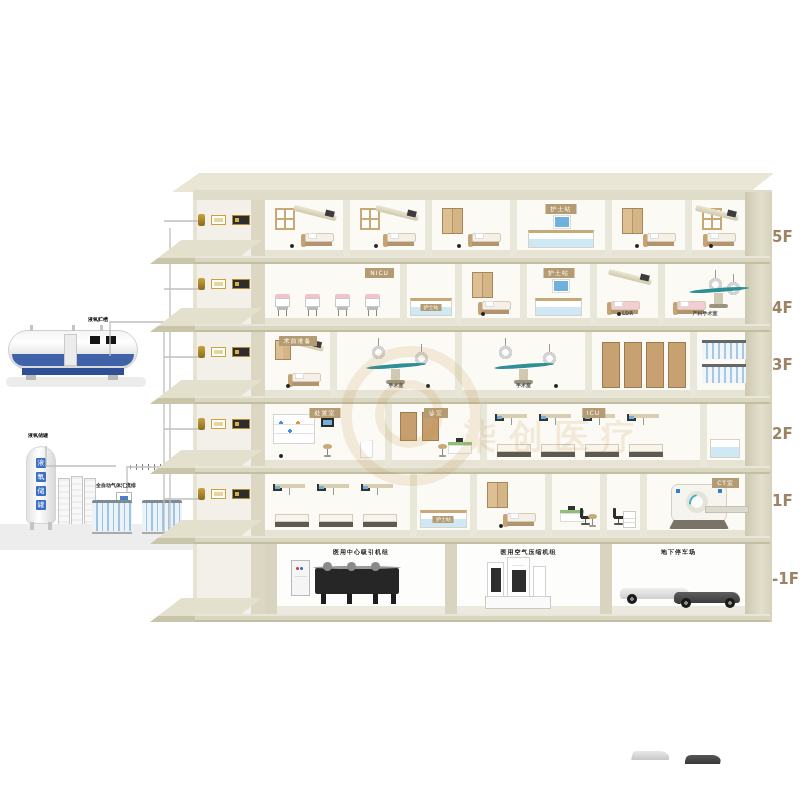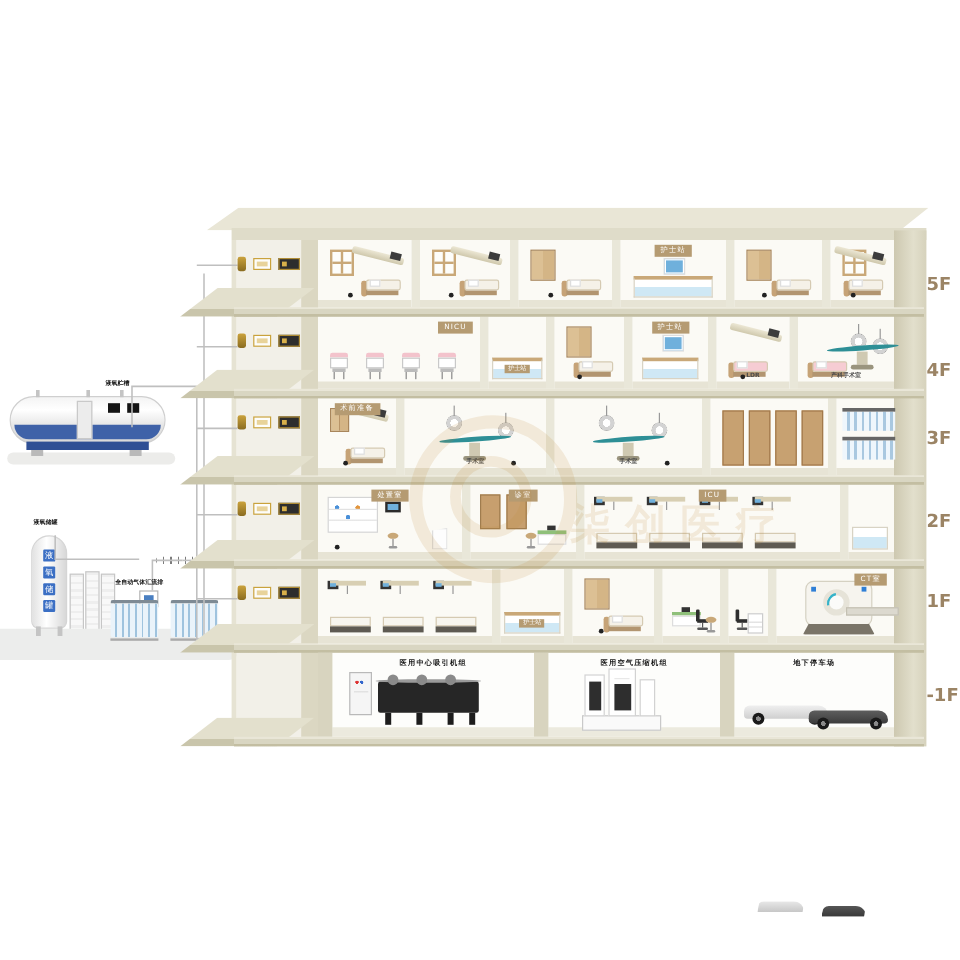--- a/index.html
+++ b/index.html
@@ -191,21 +191,21 @@
        border-top:3px solid #7e8a94;}
   .cylgrp i{left:0;bottom:-3px;width:100%;height:2px;background:#aaa;}
   .groundpad{left:0;top:524px;width:200px;height:26px;background:#ecedec;border-radius:0 10px 10px 0;z-index:1;}
   .tankpad{left:6px;top:377px;width:140px;height:10px;background:#ececea;border-radius:6px;z-index:1;}
 
   
   .wm{left:335px;top:330px;width:310px;height:180px;opacity:.15;color:#c08c3e;z-index:7;pointer-events:none;}
   .wm .ring{left:6px;top:16px;width:118px;height:118px;border:11px solid #c08c3e;border-radius:50%;}
   .wm .ring2{left:40px;top:50px;width:50px;height:50px;border:9px solid #c08c3e;border-radius:50%;}
   .wm .latin{left:142px;top:26px;font-size:42px;font-weight:bold;letter-spacing:2px;}
-  .wm .cn{left:140px;top:84px;font-size:34px;font-weight:bold;letter-spacing:12px;white-space:nowrap;}
+  .wm .cn{left:128px;top:84px;font-size:34px;font-weight:bold;letter-spacing:12px;white-space:nowrap;}
 </style>
 </head>
 <body>
 
 <div id="stage">
 
   <svg width="800" height="800" style="position:absolute;left:0;top:0;z-index:3" viewBox="0 0 800 800">
     <g fill="none" stroke="#bfbfbf" stroke-width="1.3">
       <path d="M110,356 V322 H164"></path>
       <path d="M164,322 V540"></path>

